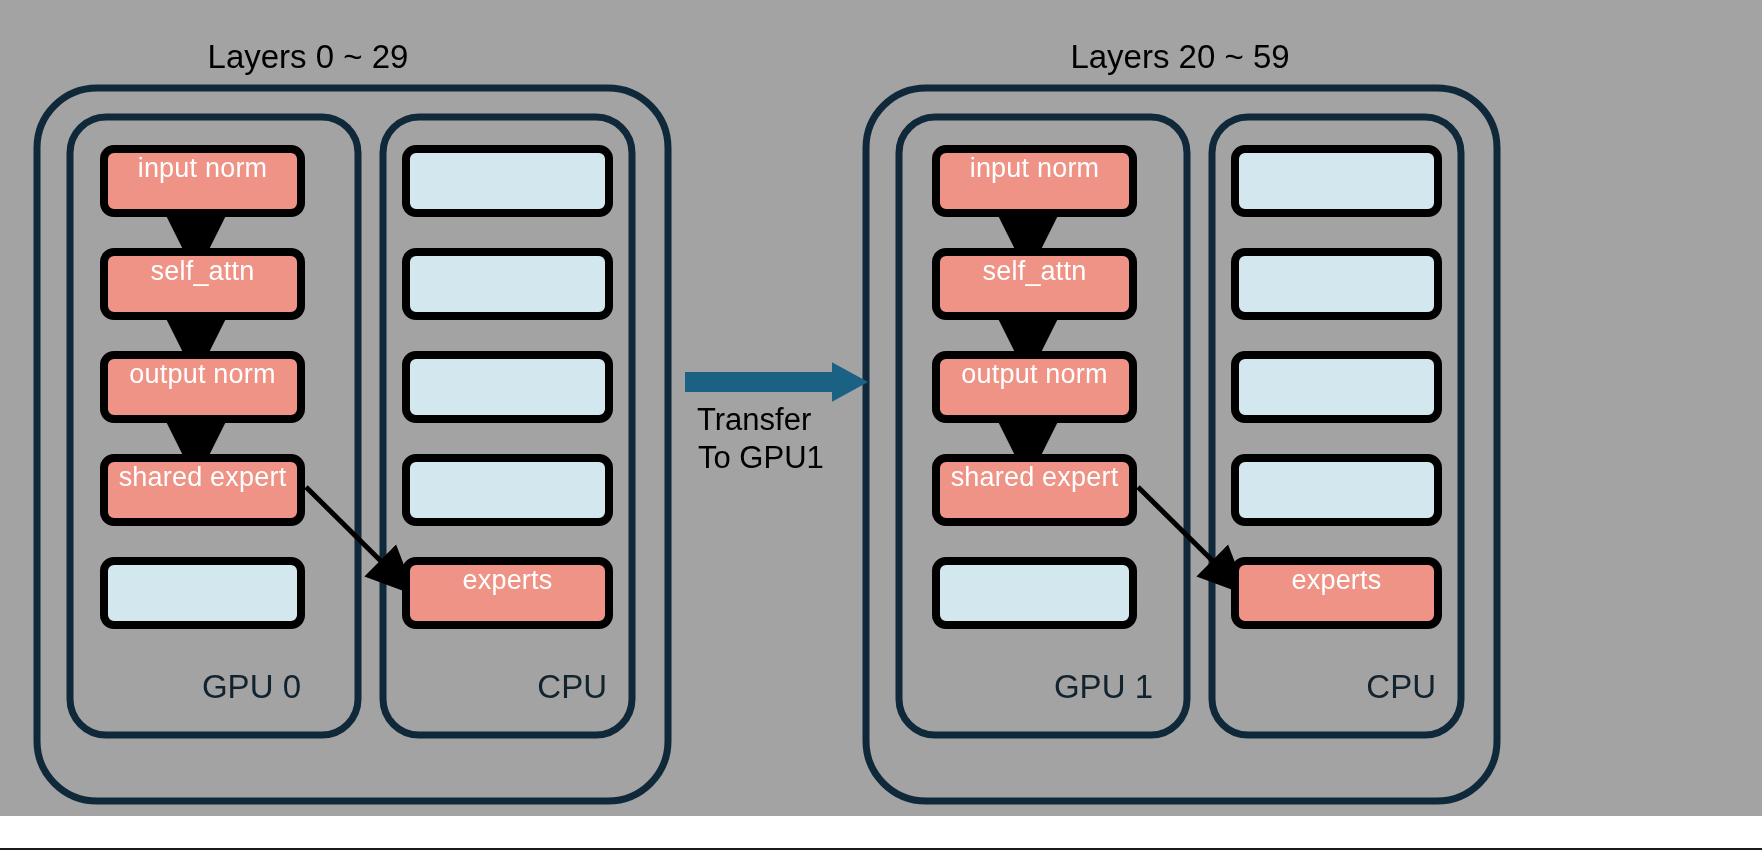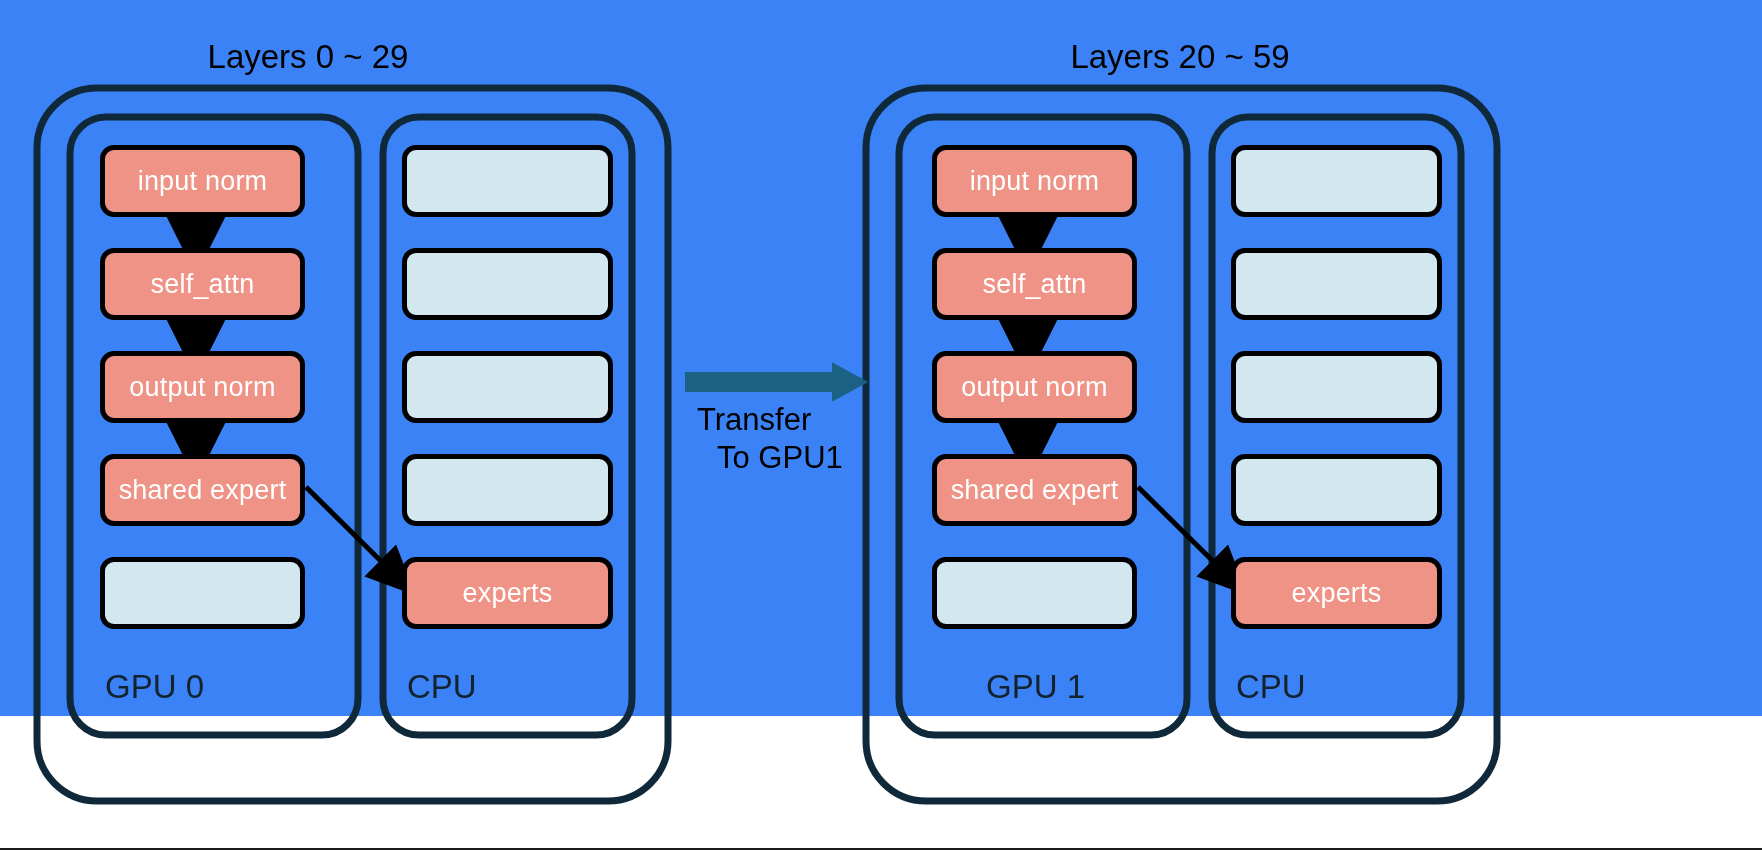--- a/index.html
+++ b/index.html
@@ -9,22 +9,22 @@
   }
   body {
     width: 1762px;
     height: 850px;
     font-family: "Liberation Sans", sans-serif;
     overflow: hidden;
   }
   #stage {
     position: relative;
     width: 1762px;
-    height: 716px;
-    background: #3b82f6;
+    height: 816px;
+    background: #a3a3a3;
   }
   #svg-diagram {
     position: absolute;
     left: 0;
     top: 0;
     width: 1762px;
     height: 850px;
   }
   .panel-title {
     position: absolute;
@@ -34,30 +34,29 @@
     white-space: nowrap;
     text-align: center;
     line-height: 38px;
   }
   .unit-label {
     position: absolute;
     font-size: 33px;
     color: #12232e;
     font-family: "Liberation Sans", sans-serif;
     white-space: nowrap;
-    text-align: left;
+    text-align: right;
     line-height: 38px;
   }
   .node-box {
     position: absolute;
     box-sizing: border-box;
-    border: 5px solid #000000;
+    border: 8px solid #000000;
     border-radius: 14px;
     display: flex;
-    align-items: center;
     justify-content: center;
   }
   .node-box.salmon { background: #ee9385; }
   .node-box.blue   { background: #d2e7ee; }
   .node-label {
     font-size: 27px;
     color: #ffffff;
     font-family: "Liberation Sans", sans-serif;
     white-space: nowrap;
     letter-spacing: 0.2px;
@@ -154,21 +153,21 @@
     <span class="node-label"></span>
   </div>
   <div class="node-box salmon" style="left:402px; top:557px; width:211px; height:72px;">
     <span class="node-label">experts</span>
   </div>
 
   <div class="unit-label" style="left:105px; top:668px; width:196px;">GPU 0</div>
   <div class="unit-label" style="left:407px; top:668px; width:200px;">CPU</div>
 
   <div class="transfer-label" style="left:697px; top:400px;text-align:right;">Transfer</div>
-  <div class="transfer-label" style="left:717px; top:438px;">To GPU1</div>
+  <div class="transfer-label" style="left:698px; top:438px;">To GPU1</div>
 
   <div class="node-box salmon" style="left:932px; top:145px; width:205px; height:72px;">
     <span class="node-label">input norm</span>
   </div>
   <div class="node-box salmon" style="left:932px; top:248px; width:205px; height:72px;">
     <span class="node-label">self_attn</span>
   </div>
   <div class="node-box salmon" style="left:932px; top:351px; width:205px; height:72px;">
     <span class="node-label">output norm</span>
   </div>
@@ -188,18 +187,18 @@
   <div class="node-box blue" style="left:1231px; top:351px; width:211px; height:72px;">
     <span class="node-label"></span>
   </div>
   <div class="node-box blue" style="left:1231px; top:454px; width:211px; height:72px;">
     <span class="node-label"></span>
   </div>
   <div class="node-box salmon" style="left:1231px; top:557px; width:211px; height:72px;">
     <span class="node-label">experts</span>
   </div>
 
-  <div class="unit-label" style="left:986px; top:668px; width:196px;">GPU 1</div>
+  <div class="unit-label" style="left:957px; top:668px; width:196px;">GPU 1</div>
   <div class="unit-label" style="left:1236px; top:668px; width:200px;">CPU</div>
 
   <div class="footer-rule"></div>
 
 </div>
 
 </body></html>

